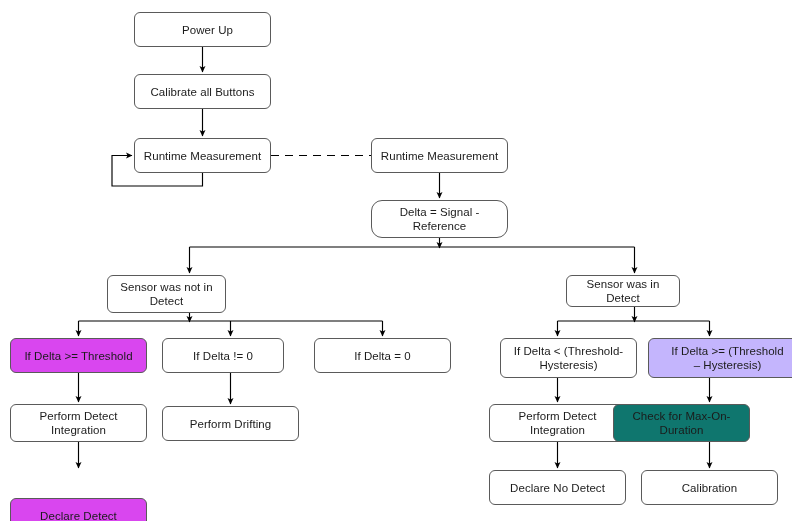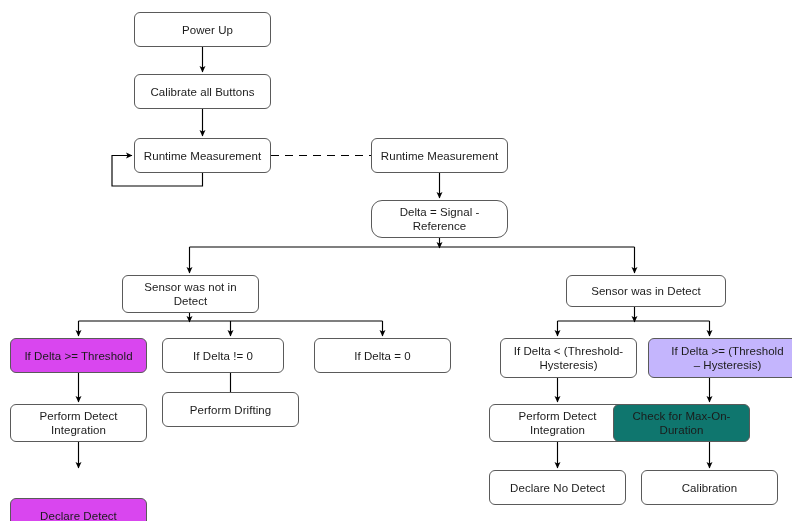--- a/index.html
+++ b/index.html
@@ -109,25 +109,25 @@
   <div class="node" style="left: 134px; top: 138px; width: 137px; height: 35px; background: rgb(255, 255, 255); border-color: rgb(90, 90, 90); color: rgb(27, 27, 27);">
     <span>Runtime Measurement</span>
   </div>
   <div class="node" style="left: 371px; top: 138px; width: 137px; height: 35px; background: rgb(255, 255, 255); border-color: rgb(90, 90, 90); color: rgb(27, 27, 27);">
     <span>Runtime Measurement</span>
   </div>
   <div class="node" style="left: 371px; top: 200px; width: 137px; height: 38px; background: rgb(255, 255, 255); border-color: rgb(90, 90, 90); color: rgb(27, 27, 27); border-radius: 11px;">
     <span>Delta = Signal -
 Reference</span>
   </div>
-  <div class="node" style="left: 122px; top: 275px; width: 137px; height: 38px; background: rgb(255, 255, 255); border-color: rgb(90, 90, 90); color: rgb(27, 27, 27);">
+  <div class="node" style="left: 107px; top: 275px; width: 119px; height: 38px; background: rgb(255, 255, 255); border-color: rgb(90, 90, 90); color: rgb(27, 27, 27);">
     <span>Sensor was not in
 Detect</span>
   </div>
-  <div class="node" style="left: 566px; top: 275px; width: 160px; height: 32px; background: rgb(255, 255, 255); border-color: rgb(90, 90, 90); color: rgb(27, 27, 27);">
+  <div class="node" style="left: 566px; top: 275px; width: 114px; height: 32px; background: rgb(255, 255, 255); border-color: rgb(90, 90, 90); color: rgb(27, 27, 27);">
     <span>Sensor was in Detect</span>
   </div>
   <div class="node" style="left: 10px; top: 338px; width: 137px; height: 35px; background: #d946ef; border-color: rgb(90, 90, 90); color: rgb(27, 27, 27);">
     <span>If Delta &gt;= Threshold</span>
   </div>
   <div class="node" style="left: 162px; top: 338px; width: 122px; height: 35px; background: rgb(255, 255, 255); border-color: rgb(90, 90, 90); color: rgb(27, 27, 27);">
     <span>If Delta != 0</span>
   </div>
   <div class="node" style="left: 314px; top: 338px; width: 137px; height: 35px; background: rgb(255, 255, 255); border-color: rgb(90, 90, 90); color: rgb(27, 27, 27); justify-content: center;">
     <span>If Delta = 0</span>
@@ -137,21 +137,21 @@
 Hysteresis)</span>
   </div>
   <div class="node" style="left: 641px; top: 338px; width: 159px; height: 40px; background: #c4b5fd; border-color: rgb(90, 90, 90); color: rgb(27, 27, 27); margin-left: 7px;">
     <span>If Delta &gt;= (Threshold
 – Hysteresis)</span>
   </div>
   <div class="node" style="left: 10px; top: 404px; width: 137px; height: 38px; background: rgb(255, 255, 255); border-color: rgb(90, 90, 90); color: rgb(27, 27, 27);">
     <span>Perform Detect
 Integration</span>
   </div>
-  <div class="node" style="left: 162px; top: 392px; width: 137px; height: 35px; background: rgb(255, 255, 255); border-color: rgb(90, 90, 90); color: rgb(27, 27, 27);">
+  <div class="node" style="left: 162px; top: 406px; width: 137px; height: 35px; background: rgb(255, 255, 255); border-color: rgb(90, 90, 90); color: rgb(27, 27, 27);">
     <span>Perform Drifting</span>
   </div>
   <div class="node" style="left: 489px; top: 404px; width: 137px; height: 38px; background: rgb(255, 255, 255); border-color: rgb(90, 90, 90); color: rgb(27, 27, 27);">
     <span>Perform Detect
 Integration</span>
   </div>
   <div class="node" style="left: 613px; top: 404px; width: 137px; height: 38px; background: #0f766e; border-color: rgb(90, 90, 90); color: rgb(27, 27, 27);">
     <span>Check for Max-On-
 Duration</span>
   </div>

